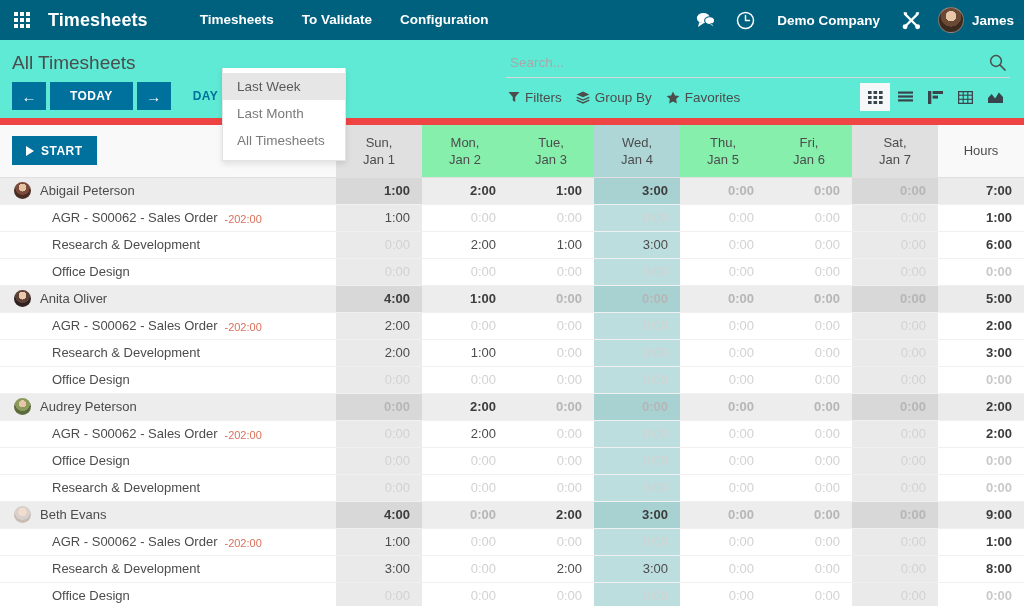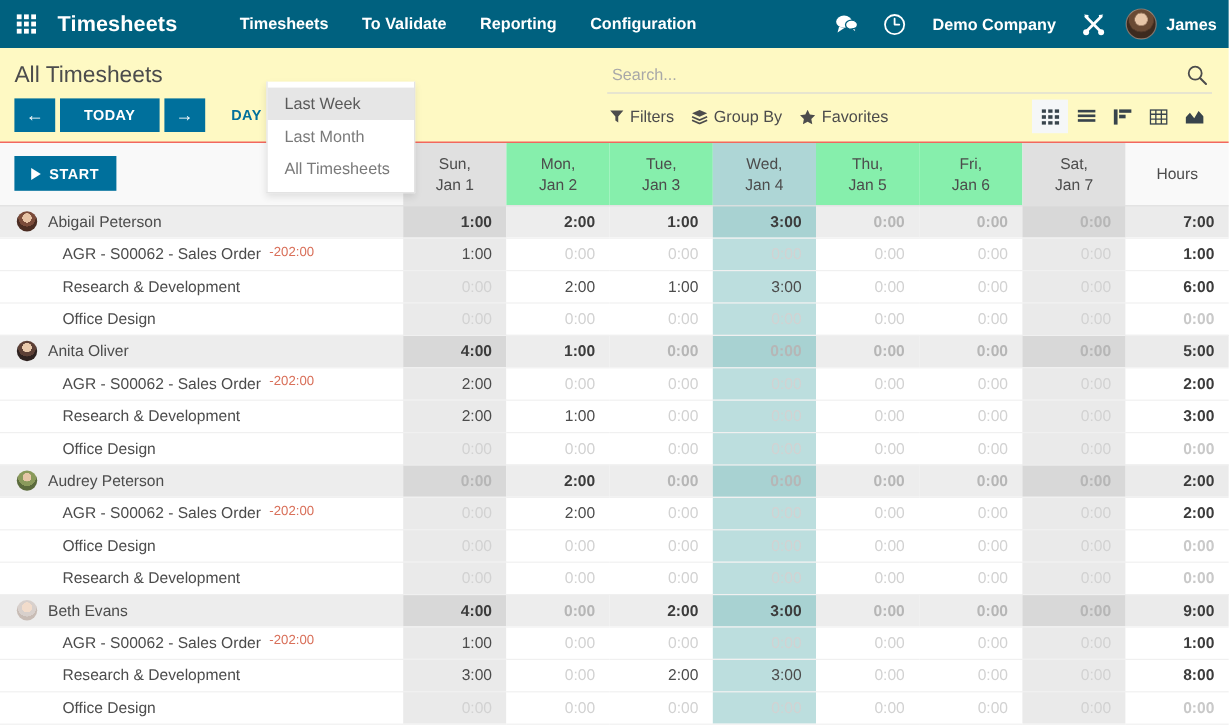--- a/index.html
+++ b/index.html
@@ -56,21 +56,21 @@
   .avatar-wrap { display: flex; align-items: center; gap: 8px; padding-left: 6px; cursor: pointer; }
   .avatar-img {
     width: 26px; height: 26px; border-radius: 50%;
     background: radial-gradient(circle at 50% 34%, #e8c6a8 0 26%, #6a4a34 27% 52%, #3d2a1e 53% 100%);
     border: 1px solid rgba(255,255,255,.35);
     overflow: hidden; position: relative; flex: none;
   }
   .user-name { font-size: 13.5px; font-weight: bold; }
 
   
-  .control-panel { background: #fef9c3; border-bottom: 1px solid #ef4444; position: relative; z-index: 10; }
+  .control-panel { background: #5eead4; border-bottom: 7px solid #ef4444; position: relative; z-index: 10; }
   .cp-row1 { display: flex; align-items: flex-start; padding: 0; height: 78px; }
   .cp-left { width: 506px; padding: 10px 0 0 12px; position: relative; }
   .page-title { font-size: 19px; color: #4c4c4c; font-weight: normal; line-height: 26px; }
   .btn-row { display: flex; align-items: center; margin-top: 6px; gap: 4px; }
   .btn-primary {
     background: #00709c; color: #fff; border: none;
     height: 28px; display: flex; align-items: center; justify-content: center;
     font-family: inherit; cursor: pointer;
   }
   .btn-arrow { width: 34px; font-size: 15px; }
@@ -193,21 +193,21 @@
   .emp-cell { display: flex; align-items: center; gap: 9px; padding-left: 2px; }
   .emp-avatar {
     width: 17px; height: 17px; border-radius: 50%; flex: none;
     overflow: hidden; position: relative;
   }
   .av-1 { background: radial-gradient(circle at 50% 33%, #e6c2a4 0 27%, #7a4b3a 28% 50%, #4a2c22 51% 100%); }
   .av-2 { background: radial-gradient(circle at 50% 33%, #e9c9ab 0 27%, #5d4036 28% 52%, #2e2220 53% 100%); }
   .av-3 { background: radial-gradient(circle at 50% 33%, #e6c6a6 0 25%, #8a9a5b 26% 52%, #5b6b3c 53% 100%); }
   .av-4 { background: radial-gradient(circle at 50% 36%, #f2dccb 0 30%, #d8d0cc 31% 55%, #c8bcb5 56% 100%); }
   .emp-name { color: #4c4c4c; font-size: 13px; }
-  .task-cell { padding-left: 40px; display: flex; align-items: flex-start; gap: 7px; }
+  .task-cell { padding-left: 40px; display: flex; align-items: flex-end; gap: 7px; }
   .task-name { color: #4c4c4c; font-size: 13px; }
   .task-budget { color: #d9705a; font-size: 11px; }
 </style>
 </head>
 <body>
 
 <div class="navbar">
   <div class="apps-grid">
     <span class="dots">
       <i></i>
@@ -219,21 +219,20 @@
         <i></i>
         <i></i>
         <i></i>
     </span>
   </div>
   <div class="brand">Timesheets</div>
 
   <div class="nav-items">
     <div class="nav-item">Timesheets</div>
     <div class="nav-item">To Validate</div>
-    <div class="nav-item">Reporting</div>
     <div class="nav-item">Configuration</div>
   </div>
 
   <div class="nav-right">
     <div class="nav-icon">
       <svg width="19" height="16" viewBox="0 0 19 16">
         <ellipse cx="7.4" cy="6.1" rx="6.6" ry="5.1" fill="#fff"></ellipse>
         <path d="M3.2 10.2 L2 15 L7.6 11.3 Z" fill="#fff"></path>
         <ellipse cx="13.6" cy="8.6" rx="5" ry="3.9" fill="#fff" stroke="#00617f" stroke-width="1.1"></ellipse>
         <path d="M16.5 11.6 L17.6 15 L13.4 12.4 Z" fill="#fff" stroke="#00617f" stroke-width="1"></path>

